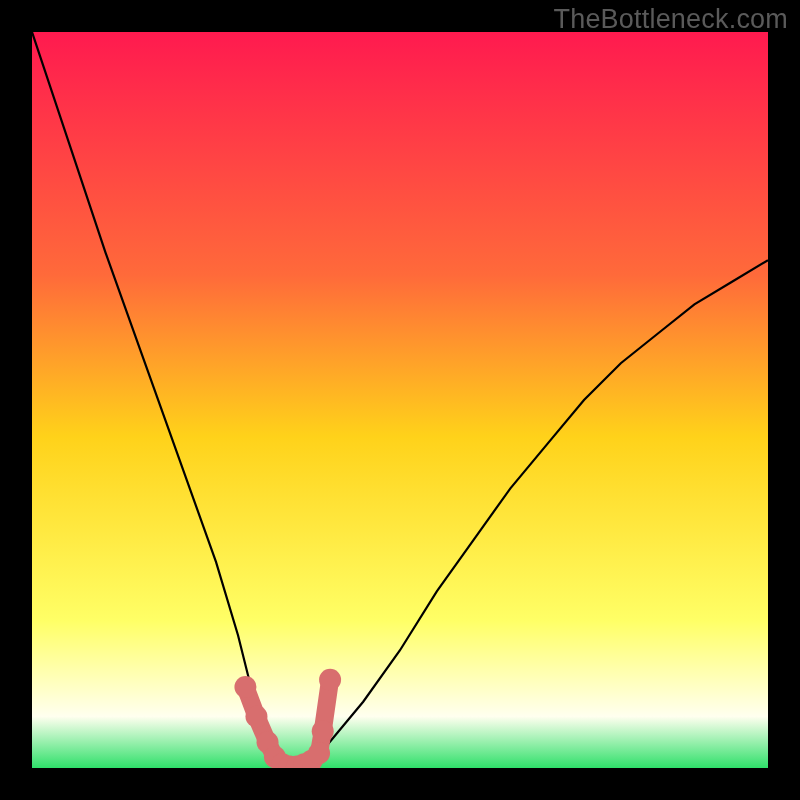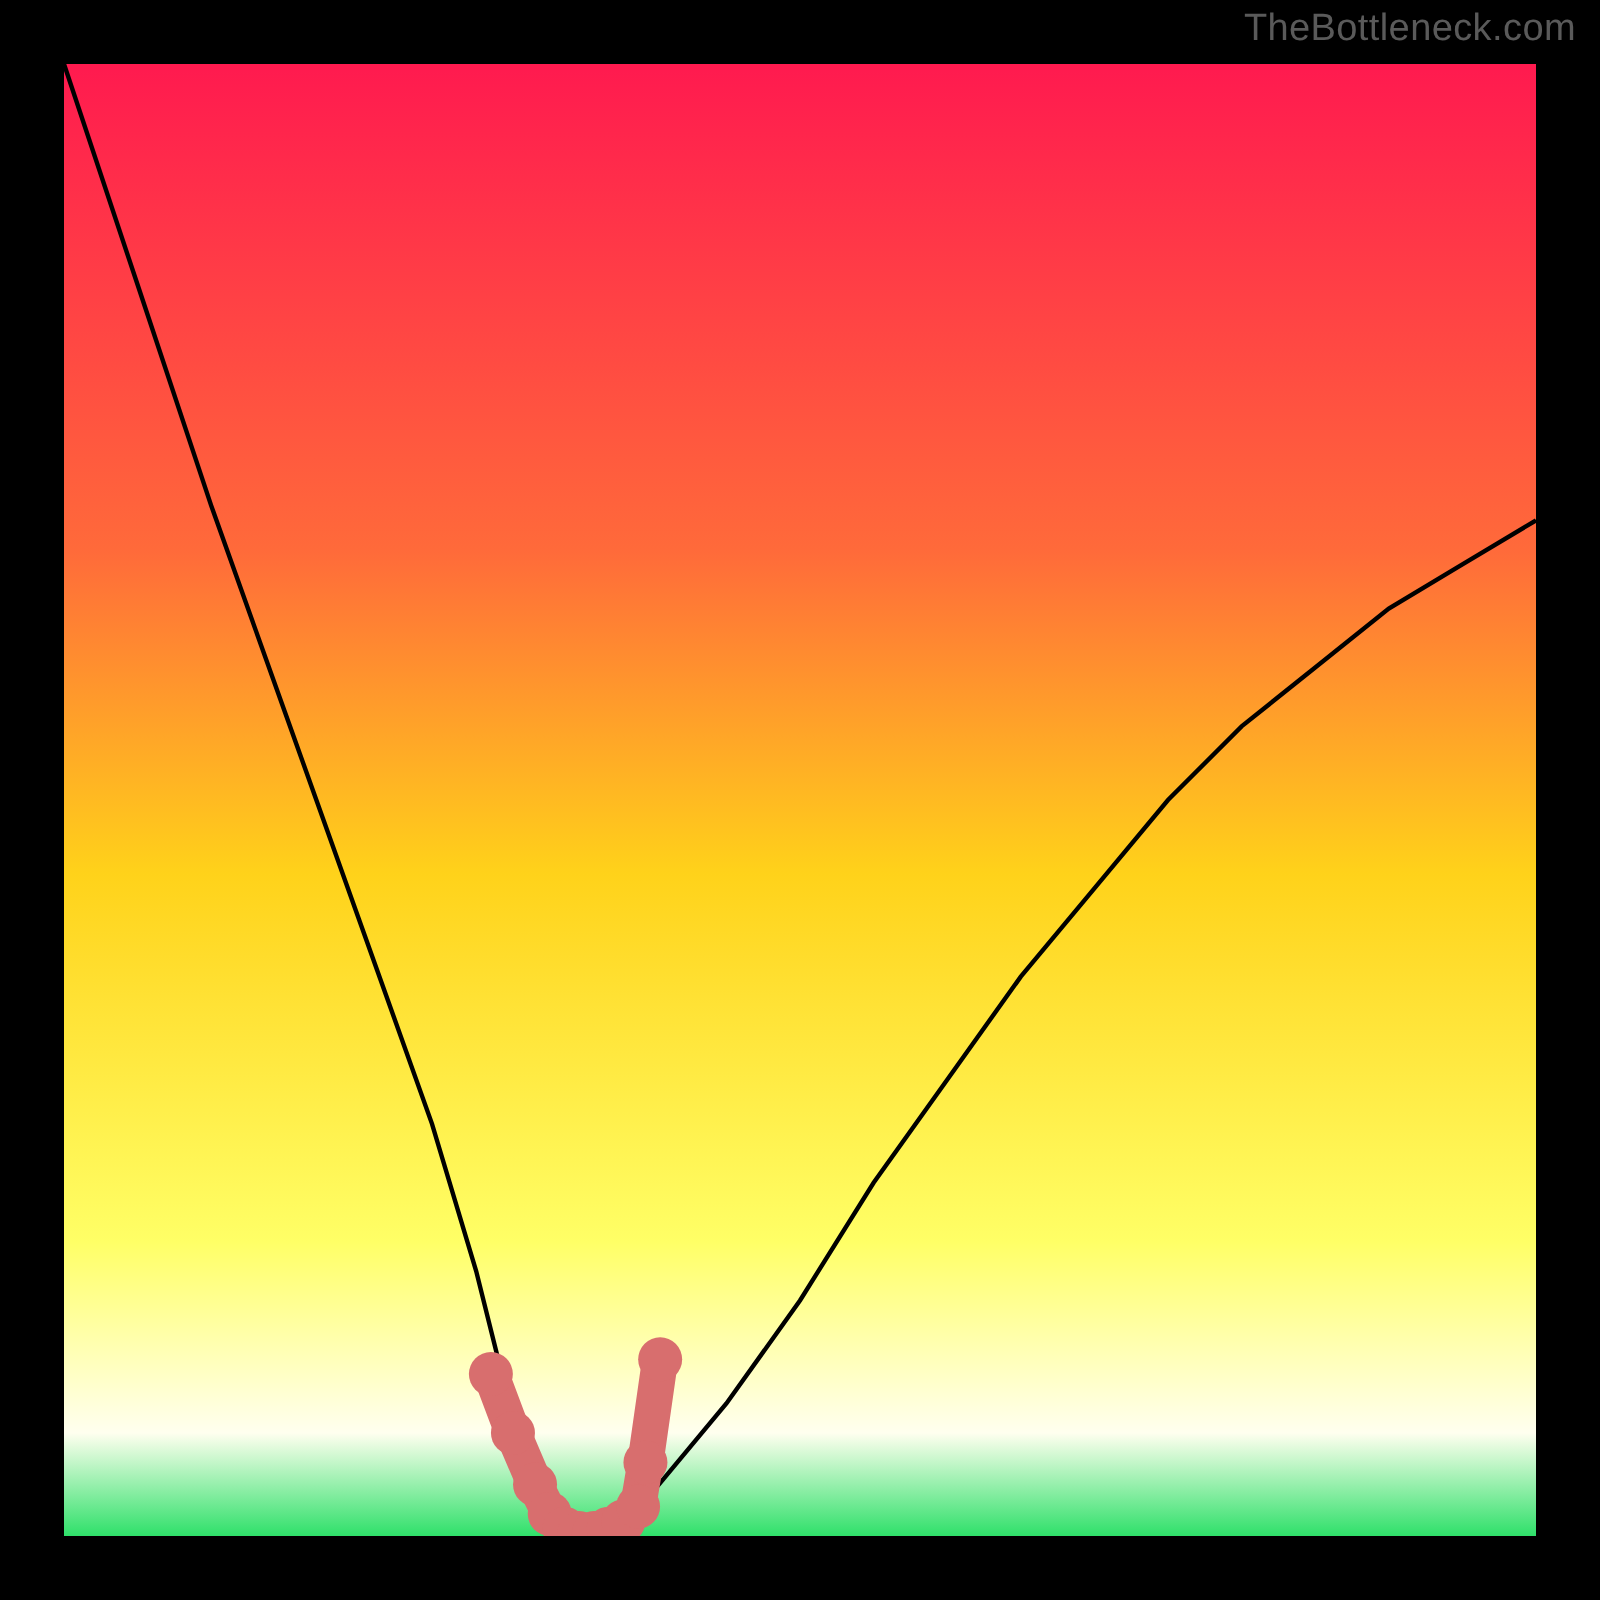--- a/index.html
+++ b/index.html
@@ -1,18 +1,18 @@
 <!DOCTYPE html>
 <html><head>
 <meta charset="utf-8">
 <style>
   * { margin: 0; padding: 0; box-sizing: border-box; }
   body { width: 800px; height: 800px; overflow: hidden; font-family: Arial, Helvetica, sans-serif; }
   .frame { width: 800px; height: 800px; background: #000; position: relative; }
-  .watermark { position: absolute; top: 4px; right: 12px; color: #5a5a5a; font-size: 19px; font-weight: 400; letter-spacing: 0.2px; z-index: 5; }
+  .watermark { position: absolute; top: 4px; right: 12px; color: #5a5a5a; font-size: 27px; font-weight: 400; letter-spacing: 0.2px; z-index: 5; }
   .plot { position: absolute; left: 32px; top: 32px; width: 736px; height: 736px; }
   .plot svg { display: block; width: 100%; height: 100%; }
 </style>
 </head>
 <body>
 
 <div class="frame">
   <div class="watermark">TheBottleneck.com</div>
   <div class="plot">
     <svg viewBox="0 0 736 736" preserveAspectRatio="none">

